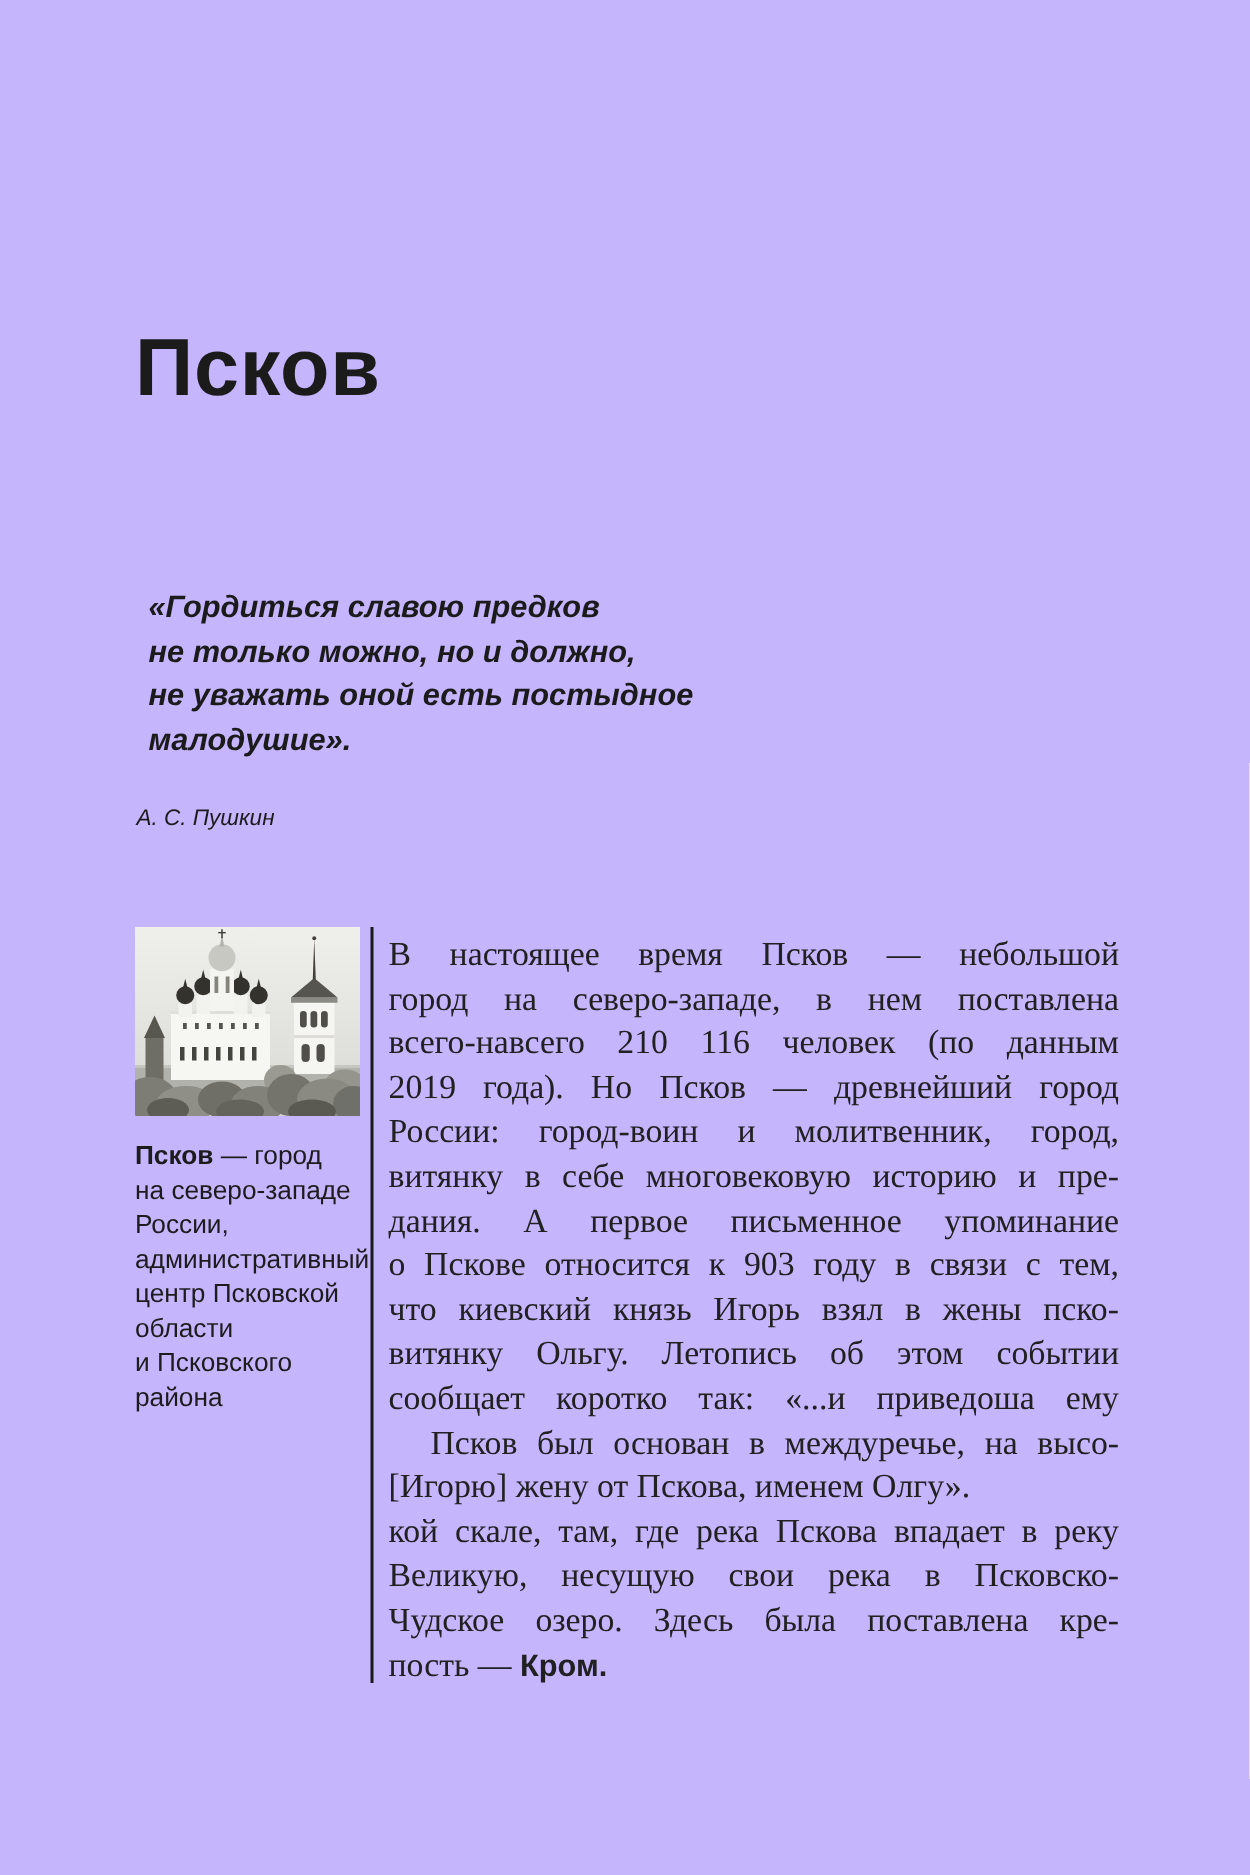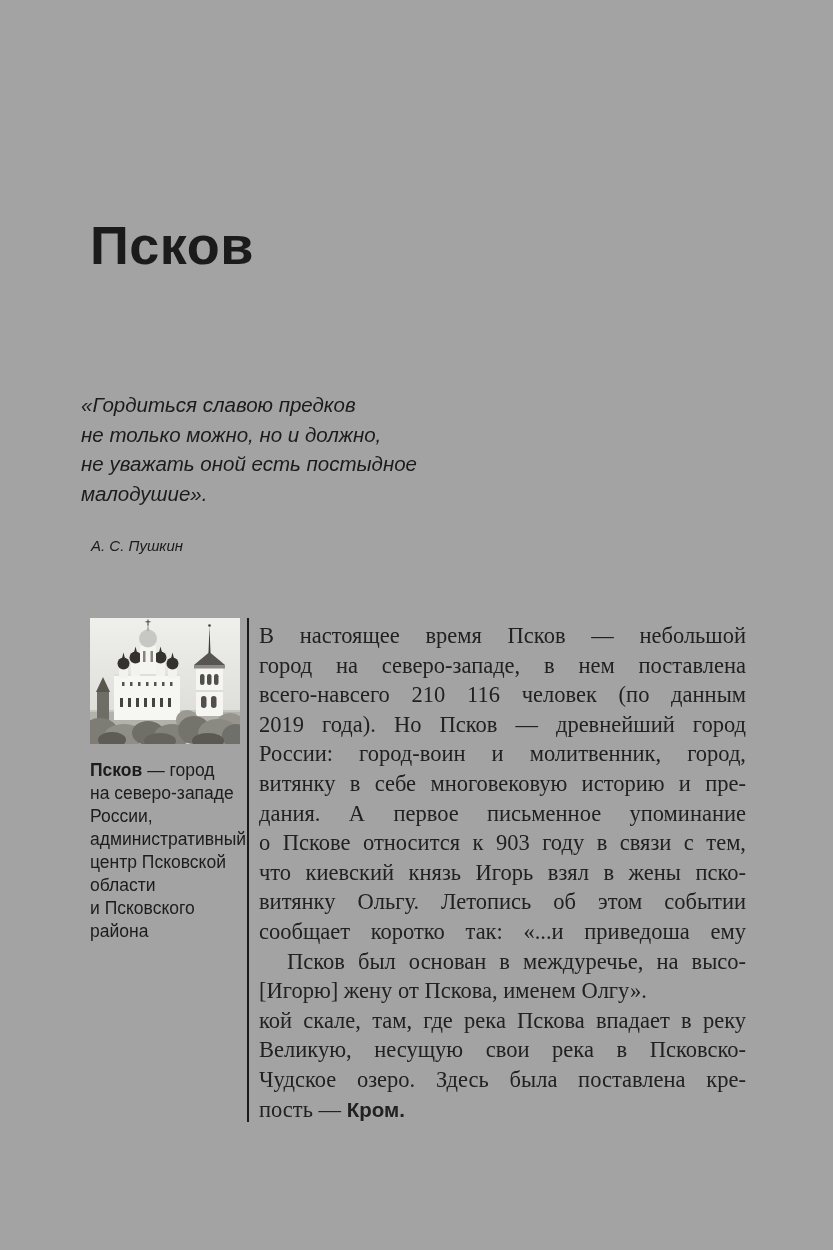--- a/index.html
+++ b/index.html
@@ -4,44 +4,44 @@
 <style>
   html, body {
     margin: 0;
     padding: 0;
     background: #ffffff;
   }
   .page {
     position: relative;
     width: 833px;
     height: 1250px;
-    background: #a3a3a3;
+    background: #c4b5fd;
     overflow: hidden;
   }
   .title {
     position: absolute;
     left: 90px;
     top: 216px;
     margin: 0;
     font-family: "Liberation Sans", sans-serif;
     font-weight: bold;
     font-size: 54px;
     line-height: 1.1;
     letter-spacing: 0.5px;
     color: #1b1b1b;
     white-space: nowrap;
   }
   .quote {
     position: absolute;
-    left: 81px;
+    left: 99px;
     top: 390px;
     width: 400px;
     font-family: "Liberation Sans", sans-serif;
     font-style: italic;
-    font-weight: 400;
+    font-weight: 700;
     font-size: 20.5px;
     line-height: 29.5px;
     color: #1b1b1b;
   }
   .quote-line { white-space: nowrap; }
   .attribution {
     position: absolute;
     left: 91px;
     top: 537px;
     font-family: "Liberation Sans", sans-serif;

